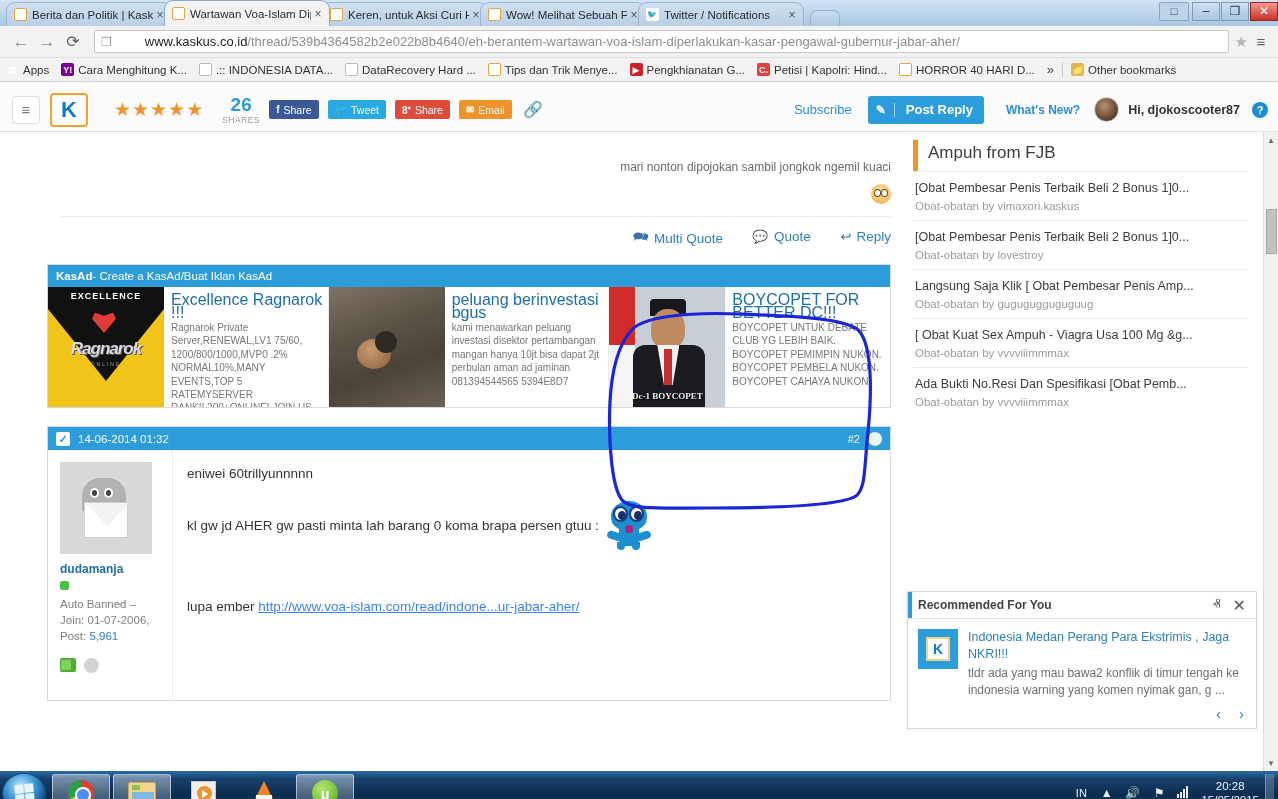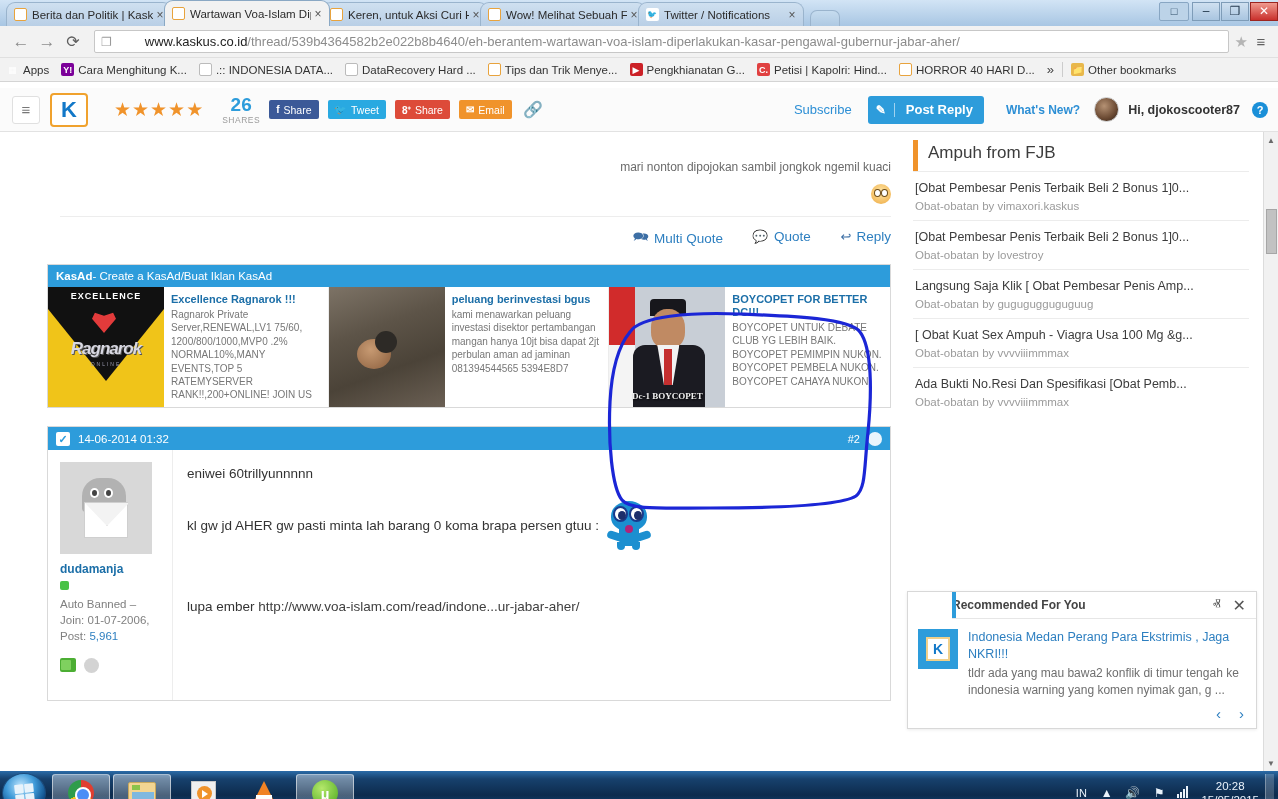--- a/index.html
+++ b/index.html
@@ -289,21 +289,21 @@
     background: #2d9cdb; color:#fff; height:22px;
     display:flex; align-items:center; padding: 0 8px;
     font-size: 11.5px;
   }
   .kasad-bar b { font-weight:bold; }
   .kasad-body { display:flex; height: 120px; }
   .ad-cell { display:flex; width: 33.34%; border-right:1px solid #ececec; overflow:hidden;}
   .ad-cell:last-child { border-right:none; }
   .ad-img { width: 116px; flex:0 0 116px; height:136px; overflow:hidden; position:relative;}
   .ad-txt { padding: 6px 5px 0 7px; overflow:hidden;}
-  .ad-title { color:#1c6fa8; font-weight:bold; font-size:11px; line-height:13px; }
+  .ad-title { color:#1c6fa8; font-weight:normal; font-size:16px; line-height:13px; }
   .ad-desc { color:#777; font-size:10px; line-height:13.4px; margin-top:2px; font-family:"Liberation Sans",sans-serif;}
 
   
   .ragnarok {
     width:116px;height:120px;
     background:#f0c419;
     position:relative; overflow:hidden;
   }
   .rag-black {
     position:absolute; left:-8px; top:-6px; width:132px; height:100px;
@@ -396,21 +396,21 @@
   .u-meta { color:#808080; font-size:11.5px; line-height:16px; margin-top:6px;}
   .u-meta .lnk { color:#2d7fc0; }
   .u-badges { display:flex; margin-top:14px; gap:8px;}
   .u-badge-green { width:16px;height:14px;background:#4cae33;border-radius:2px;position:relative;}
   .u-badge-green:after{content:'';position:absolute;left:1px;top:2px;width:10px;height:10px;background:#7fd15f;border-radius:1px;}
   .u-badge-gray { width:15px;height:15px;border-radius:50%;background:#d3d3d3;}
 
   .post-content { flex:1 1 auto; padding: 14px 16px 10px 14px; position:relative;}
   .pc-line { color:#333; font-size:13.5px; line-height:19px; margin-bottom: 18px;}
   .pc-line2 { color:#333; font-size:13.5px; line-height:19px; display:flex; align-items:center;}
-  .pc-link { color:#404040; }
+  .pc-link { color:#3b82f6;text-decoration:underline; }
   .emoji-blue {
     width:44px;height:48px; position:relative; margin-left: 8px; flex:0 0 44px;
   }
   .eb-head { position:absolute; left:4px; top:0; width:36px;height:30px; border-radius:50% 50% 45% 45%; background:#1b8fd0;}
   .eb-eye1,.eb-eye2 { position:absolute; top:5px; width:15px;height:16px;border-radius:50%;background:#fff;border:2px solid #1a3a8c;}
   .eb-eye1{left:6px;} .eb-eye2{left:22px;}
   .eb-eye1:after,.eb-eye2:after{content:'';position:absolute;left:3px;top:3px;width:8px;height:9px;border-radius:50%;background:#1d2f6b;}
   .eb-mouth { position:absolute; left:18px; top:24px; width:8px;height:8px;border-radius:50%;background:#b0237a;}
   .eb-body { position:absolute; left:12px; top:27px; width:20px;height:18px; background:#1b8fd0; border-radius:0 0 6px 6px;}
   .eb-armL { position:absolute; left:0px; top:31px; width:16px;height:8px;background:#1b8fd0; border-radius:6px; transform:rotate(18deg);}
@@ -433,23 +433,22 @@
   .fjb-t { color:#3c3c3c; font-size:12.5px; line-height:16px; white-space:nowrap; overflow:hidden; text-overflow:ellipsis;}
   .fjb-s { color:#9b9b9b; font-size:11.5px; margin-top:4px;}
 
   .rec-panel {
     position:absolute; left:2px; bottom:42px; width:350px;
     border:1px solid #d8d8d8; background:#fff;
     box-shadow: 0 1px 3px rgba(0,0,0,.08);
   }
   .rec-head {
     height:27px; display:flex; align-items:center;
-    border-bottom:1px solid #e6e6e6; 
+    border-bottom:1px solid #e6e6e6; padding-left:10px;
     position:relative;
-    margin-left:44px;
   }
   .rec-head:before { content:''; position:absolute; left:0; top:0; bottom:0; width:4px; background:#2d9cdb;}
   .rec-title { font-size:12px; color:#444; font-weight:bold;}
   .rec-ctrls { margin-left:auto; display:flex; gap:12px; padding-right:10px; color:#555;}
   .rec-body { display:flex; padding:10px 10px 4px 10px; }
   .rec-thumb {
     width:40px;height:40px;flex:0 0 40px;background:#2d9cdb;
     display:flex;align-items:center;justify-content:center;margin-right:10px;
   }
   .rec-thumb .kbox { width:24px;height:24px;background:#fff;border:2px solid #f0d08a;display:flex;align-items:center;justify-content:center;color:#1278c8;font-weight:bold;font-size:14px;}

